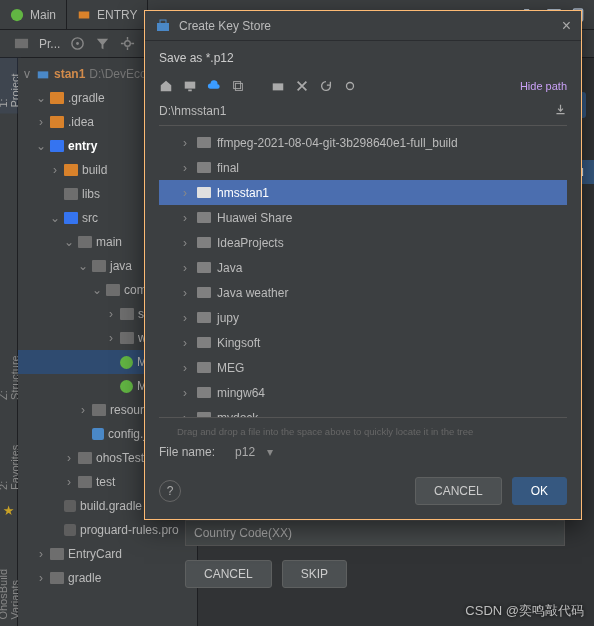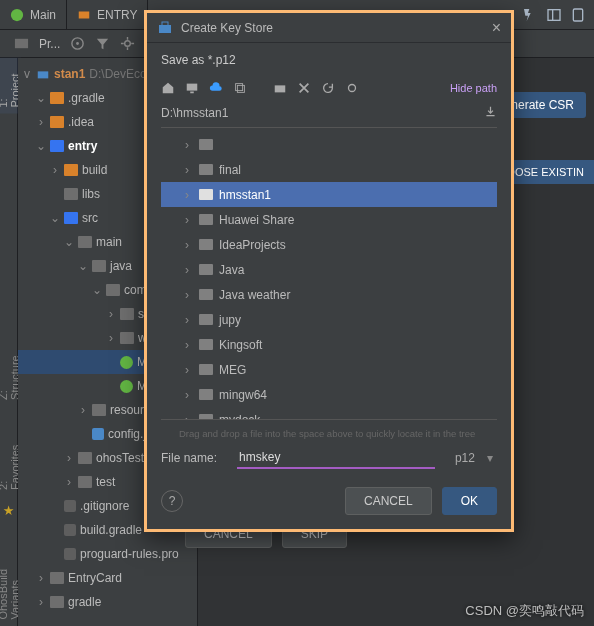--- a/index.html
+++ b/index.html
@@ -78,22 +78,22 @@
     background: #365880; color: #fff; padding: 6px 12px; border-radius: 3px;
   }
   .choose-ex {
     position: absolute; right: 0; top: 160px;
     background: #365880; color: #fff; padding: 6px 10px; border-radius: 0;
     font-size: 11px;
   }
 
   
   .dialog {
-    position: absolute; left: 144px; top: 10px; width: 370px;
-    background: #3c3f41; border: 3px solid #fdba74; box-shadow: 0 8px 24px rgba(0,0,0,.5);
+    position: absolute; left: 144px; top: 10px; width: 438px;
+    background: #3c3f41; border: 1px solid #fdba74; box-shadow: 0 8px 24px rgba(0,0,0,.5);
     display: flex; flex-direction: column;
     z-index: 20;
   }
   .dlg-title {
     display: flex; align-items: center; gap: 8px; height: 30px;
     padding: 0 10px; border-bottom: 1px solid #2b2d30;
   }
   .dlg-title .close { margin-left: auto; color: #aaa; font-size: 16px; cursor: pointer; }
   .dlg-body { padding: 8px 14px 2px; }
   .toolbar2 {
@@ -318,25 +318,20 @@
         <span style="">ohosTest</span>
       </div>
       <div class="node" style="padding-left: 46px;">
         <span class="chev">›</span>
         <span class="folder grey"></span>
         <span style="">test</span>
       </div>
       <div class="node" style="padding-left: 32px;">
         <span class="chev">&nbsp;</span>
         <span class="leaf-ico dim"></span>
-        <span style="">.gitignore</span>
-      </div>
-      <div class="node" style="padding-left: 32px;">
-        <span class="chev">&nbsp;</span>
-        <span class="leaf-ico dim"></span>
         <span style="">build.gradle</span>
       </div>
       <div class="node" style="padding-left: 32px;">
         <span class="chev">&nbsp;</span>
         <span class="leaf-ico dim"></span>
         <span style="">proguard-rules.pro</span>
       </div>
       <div class="node" style="padding-left: 18px;">
         <span class="chev">›</span>
         <span class="folder grey"></span>
@@ -348,20 +343,21 @@
         <span style="">gradle</span>
       </div>
     </div>
 </div>
 
 <div class="editor-bg"></div>
 <div class="gen-csr">enerate CSR</div>
 <div class="choose-ex">HOOSE EXISTIN</div>
 
 <div class="wizard-extra">
+  <div class="cc-field">Country Code(XX)</div>
   <div class="wizard-btns">
     <div class="btn">CANCEL</div>
     <div class="btn">SKIP</div>
   </div>
 </div>
 <div class="bottom-text">We are asking </div>
 
 <div class="dialog">
   <div class="dlg-title">
     <svg class="ico" viewBox="0 0 16 16">
@@ -407,20 +403,21 @@
     <div class="pathrow">
       <span>D:\hmsstan1</span>
       <span class="dl-ico"><svg class="ico" viewBox="0 0 16 16">
             <path d="M8 2v8m-3-3l3 3 3-3M3 13h10" stroke="#aaa" stroke-width="1.5" fill="none"></path>
           </svg></span>
     </div>
     <div class="filetree" id="filetree">
         <div class="ft-row">
           <span class="chev">›</span>
           <span class="fold"></span>
+          <span>ffmpeg-2021-08-04-git-3b298640e1-full_build</span>
         </div>
         <div class="ft-row">
           <span class="chev">›</span>
           <span class="fold"></span>
           <span>final</span>
         </div>
         <div class="ft-row sel">
           <span class="chev">›</span>
           <span class="fold"></span>
           <span>hmsstan1</span>
@@ -467,21 +464,20 @@
         </div>
         <div class="ft-row">
           <span class="chev">›</span>
           <span class="fold"></span>
           <span>mydock</span>
         </div>
       </div>
     <div class="drag-hint">Drag and drop a file into the space above to quickly locate it in the tree</div>
     <div class="fname-row">
       <span class="lbl">File name:</span>
-      <input class="fname-inp" value="hmskey" style="">
       <span class="ext-select">
         <span>p12</span>
         <span class="chev-down">▾</span>
       </span>
     </div>
   </div>
   <div class="dlg-buttons">
     <div class="help-q">?</div>
     <div class="btn-row-right">
       <div class="btn">CANCEL</div>

